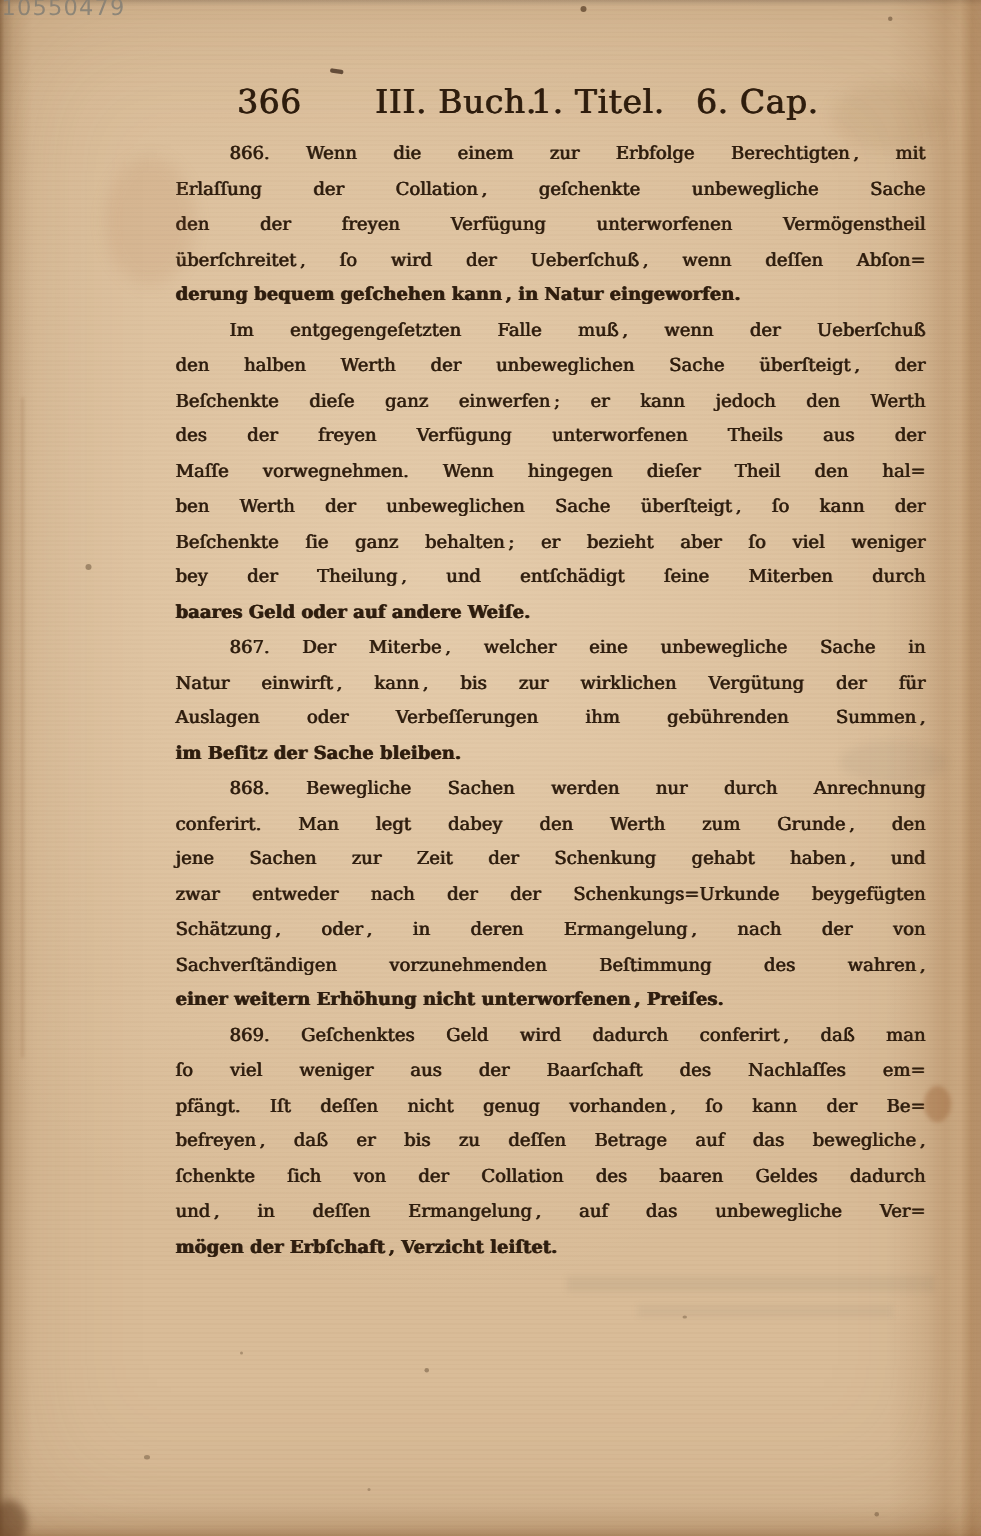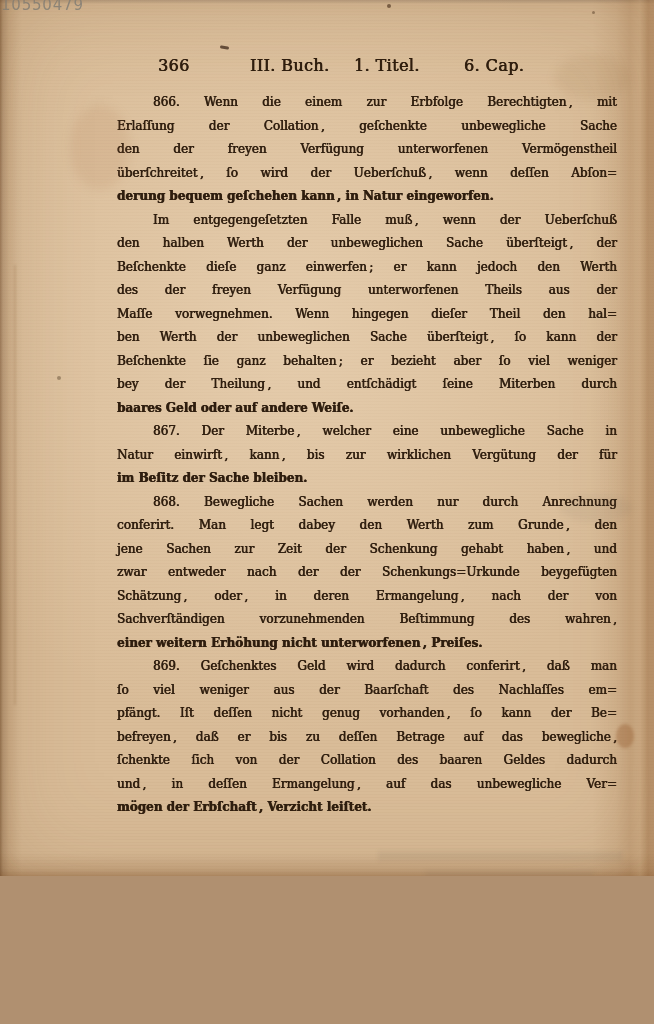--- a/index.html
+++ b/index.html
@@ -1,39 +1,39 @@
 <!DOCTYPE html>
 <html><head>
 <meta charset="utf-8">
 <style>
   html,body{margin:0;padding:0;background:#b09070;}
   .page{
     position:relative;
-    width:654px;height:876px;
+    width:654px;height:1024px;
     overflow:hidden;
     font-family:"DejaVu Serif","Liberation Serif",serif;
     color:#2e1d0e;
     background-color:#d9bc98;
     background-image:
       radial-gradient(85% 65% at 44% 38%, rgba(248,230,204,0.38), rgba(0,0,0,0) 72%),
       repeating-linear-gradient(0deg, rgba(130,90,50,0.04) 0 1px, rgba(0,0,0,0) 1px 3px),
       linear-gradient(90deg, rgba(95,60,30,0.55) 0, rgba(95,60,30,0.26) 3px, rgba(130,90,50,0.14) 9px, rgba(0,0,0,0) 22px),
       linear-gradient(270deg, rgba(172,128,88,0.50) 0, rgba(150,100,55,0.40) 6px, rgba(196,156,112,0.38) 14px, rgba(150,100,55,0.24) 24px, rgba(150,100,55,0.10) 38px, rgba(0,0,0,0) 62px),
       linear-gradient(0deg, rgba(128,82,42,0.40) 0, rgba(128,82,42,0.16) 7px, rgba(0,0,0,0) 24px),
       linear-gradient(180deg, rgba(95,85,75,0.28) 0, rgba(0,0,0,0) 4px);
   }
   .vignette{position:absolute;inset:0;pointer-events:none;
     box-shadow:inset 0 0 95px rgba(125,82,42,0.22), inset 0 0 18px rgba(125,82,42,0.10);}
   .watermark{
     position:absolute;left:1px;top:-4px;
     font-family:"DejaVu Sans","Liberation Sans",sans-serif;
     font-size:15px;color:#8e8c84;letter-spacing:0.8px;opacity:0.95;
   }
   .header{position:absolute;left:117px;top:56px;width:500px;height:26px;
-    font-size:16px;letter-spacing:0.4px;
+    font-size:22px;letter-spacing:0.4px;
     text-shadow:0.45px 0 0 rgba(40,25,12,0.85), -0.3px 0 0 rgba(40,25,12,0.55), 0 0.3px 0 rgba(40,25,12,0.4);}
   .header span{position:absolute;top:0;white-space:nowrap;}
   .h-num{left:41px;}
   .h-book{left:133px;}
   .h-title{left:237px;}
   .h-cap{left:347px;}
   .textblock{position:absolute;left:117px;top:91px;width:500px;}
   .line{
     font-size:12px;line-height:23.5px;height:23.5px;
     text-align:justify;text-align-last:justify;
@@ -70,20 +70,21 @@
       <div class="line">den halben Werth der unbeweglichen Sache überſteigt , der</div>
       <div class="line">Beſchenkte dieſe ganz einwerfen ; er kann jedoch den Werth</div>
       <div class="line">des der freyen Verfügung unterworfenen Theils aus der</div>
       <div class="line">Maſſe vorwegnehmen. Wenn hingegen dieſer Theil den hal=</div>
       <div class="line">ben Werth der unbeweglichen Sache überſteigt , ſo kann der</div>
       <div class="line">Beſchenkte ſie ganz behalten ; er bezieht aber ſo viel weniger</div>
       <div class="line">bey der Theilung , und entſchädigt ſeine Miterben durch</div>
       <div class="line last">baares Geld oder auf andere Weiſe.</div>
       <div class="line indent">867. Der Miterbe , welcher eine unbewegliche Sache in</div>
       <div class="line">Natur einwirft , kann , bis zur wirklichen Vergütung der für</div>
+      <div class="line">Auslagen oder Verbeſſerungen ihm gebührenden Summen ,</div>
       <div class="line last">im Beſitz der Sache bleiben.</div>
       <div class="line indent">868. Bewegliche Sachen werden nur durch Anrechnung</div>
       <div class="line">conferirt. Man legt dabey den Werth zum Grunde , den</div>
       <div class="line">jene Sachen zur Zeit der Schenkung gehabt haben , und</div>
       <div class="line">zwar entweder nach der der Schenkungs=Urkunde beygefügten</div>
       <div class="line">Schätzung , oder , in deren Ermangelung , nach der von</div>
       <div class="line">Sachverſtändigen vorzunehmenden Beſtimmung des wahren ,</div>
       <div class="line last">einer weitern Erhöhung nicht unterworfenen , Preiſes.</div>
       <div class="line indent">869. Geſchenktes Geld wird dadurch conferirt , daß man</div>
       <div class="line">ſo viel weniger aus der Baarſchaft des Nachlaſſes em=</div>

